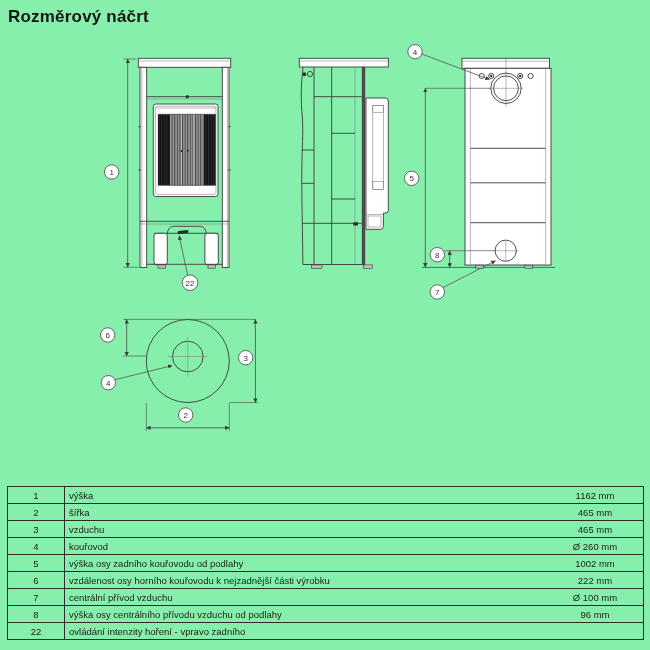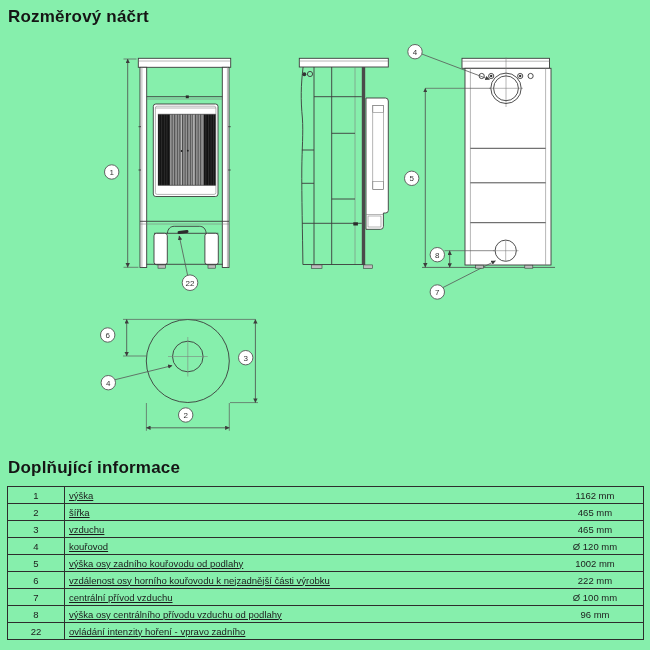--- a/index.html
+++ b/index.html
@@ -19,21 +19,21 @@
   .co-c{fill:#ffffff;stroke:#555555;stroke-width:0.9;}
   .co-t{font-size:8px;fill:#333333;text-anchor:middle;}
   .dark{fill:#2c2c2c;stroke:none;}
   .foot{fill:#bdbdbd;stroke:#3b3b3b;stroke-width:0.6;}
   
   table.info{position:absolute;left:7px;top:486px;width:637px;border-collapse:collapse;
              font-size:9.5px;color:#1c1c1c;table-layout:fixed;}
   table.info td{border-top:1px solid #2d2d2d;border-bottom:1px solid #2d2d2d;
                 height:16px;padding:0 4px;overflow:hidden;white-space:nowrap;}
   td.c-num{width:48px;text-align:center;border-left:1px solid #2d2d2d;border-right:1px solid #2d2d2d;padding:0;}
-  td.c-desc{border-right:none;text-decoration:underline;}
+  td.c-desc{border-right:none;}
   td.c-val{width:88px;text-align:center;border-left:none;border-right:1px solid #2d2d2d;}
 </style>
 </head>
 <body>
 
 <div class="page">
 
   <h1>Rozměrový náčrt</h1>
 
   <svg class="drawing" viewBox="0 0 650 650">
@@ -240,21 +240,20 @@
       </g>
 
       <g>
         <line class="leader" x1="114.7" y1="379.8" x2="172.2" y2="365.6" marker-end="url(#arw)"></line>
         <circle class="co-c" cx="108.3" cy="382.7" r="7.2"></circle>
         <text class="co-t" x="108.3" y="385.5">4</text>
       </g>
     </g>
   </svg>
 
-  <h2>Doplňující informace</h2>
 
   <table class="info">
     <tbody>
       <tr>
         <td class="c-num">1</td>
         <td class="c-desc">výška</td>
         <td class="c-val">1162 mm</td>
       </tr>
       <tr>
         <td class="c-num">2</td>
@@ -262,21 +261,21 @@
         <td class="c-val">465 mm</td>
       </tr>
       <tr>
         <td class="c-num">3</td>
         <td class="c-desc">vzduchu</td>
         <td class="c-val">465 mm</td>
       </tr>
       <tr>
         <td class="c-num">4</td>
         <td class="c-desc">kouřovod</td>
-        <td class="c-val">Ø 120 mm</td>
+        <td class="c-val">Ø 260 mm</td>
       </tr>
       <tr>
         <td class="c-num">5</td>
         <td class="c-desc">výška osy zadního kouřovodu od podlahy</td>
         <td class="c-val">1002 mm</td>
       </tr>
       <tr>
         <td class="c-num">6</td>
         <td class="c-desc">vzdálenost osy horního kouřovodu k nejzadnější části výrobku</td>
         <td class="c-val">222 mm</td>

